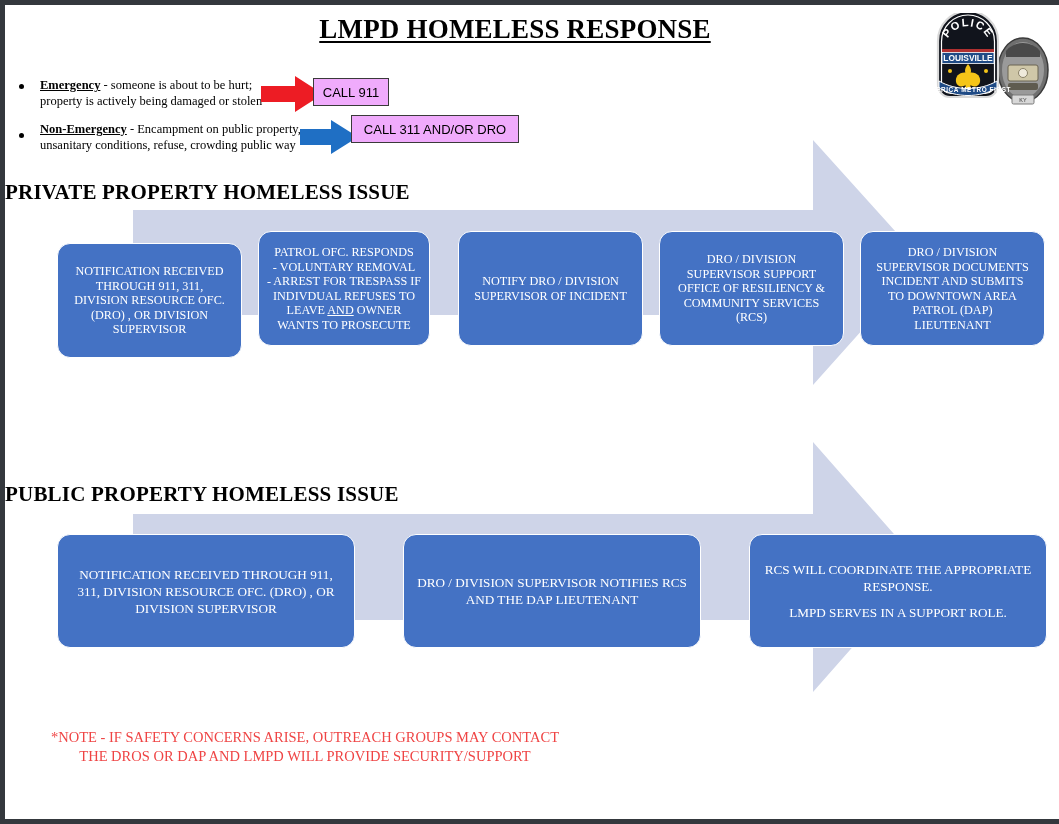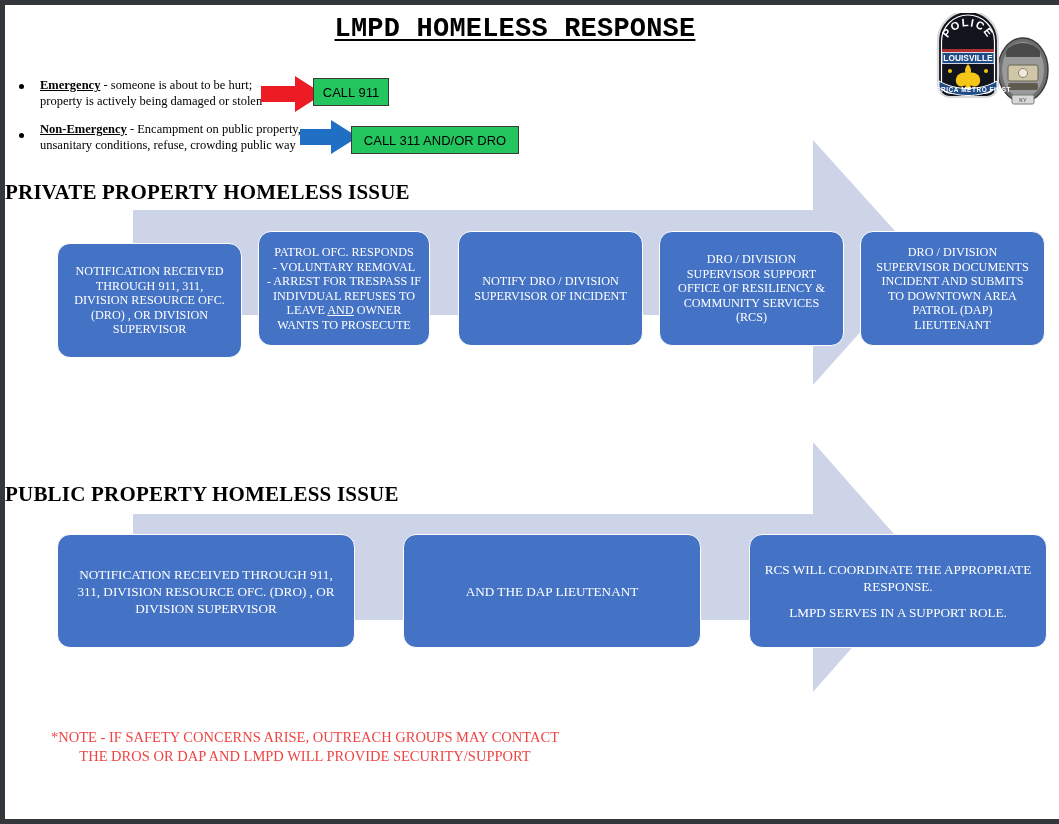--- a/index.html
+++ b/index.html
@@ -24,21 +24,21 @@
     border-bottom: 5px solid #34383d;
   }
 
   
   #title {
     position: absolute;
     left: 0;
     top: 9px;
     width: 1020px;
     text-align: center;
-    font-family: Liberation Mono, monospace;
+    font-family: Liberation Serif, serif;
     font-weight: bold;
     font-size: 27px;
     letter-spacing: .2px;
     color: #000000;
     text-decoration: underline;
     text-underline-offset: 3px;
   }
 
   
   #badge-wrap {
@@ -69,21 +69,21 @@
 
   
   .chunk-arrow {
     position: absolute;
   }
 
   
   .call-box {
     position: absolute;
     border: 1px solid #3a3a3a;
-    background: #22c55e;
+    background: #f0abfc;
     font-family: "Liberation Sans", sans-serif;
     font-size: 13px;
     color: #000;
     display: flex;
     align-items: center;
     justify-content: center;
     box-sizing: border-box;
   }
 
   
@@ -203,21 +203,21 @@
   <div class="call-box" style="left:308px; top:73px; width:76px; height:28px;">CALL 911</div>
 
   <div class="bullet-dot" style="left:14px; top:128px;"></div>
   <div class="bullet-text" style="left:35px; top:117px;">
     <span><b>Non-Emergency</b><span> - Encampment on public property,</span></span><br>
     <span>unsanitary conditions, refuse, crowding public way</span>
   </div>
   <svg class="chunk-arrow" style="left:295px; top:115px;" width="58" height="34" viewBox="0 0 58 34">
     <path d="M 0 9 L 31 9 L 31 0 L 58 17 L 31 34 L 31 25 L 0 25 Z" fill="#1F6FC4"></path>
   </svg>
-  <div class="call-box" style="left:346px; top:121px; width:168px; height:28px;">CALL 311 AND/OR DRO</div>
+  <div class="call-box" style="left:346px; top:110px; width:168px; height:28px;">CALL 311 AND/OR DRO</div>
 
   <div class="section-heading" style="top:175px;">PRIVATE PROPERTY HOMELESS ISSUE</div>
 
   <svg class="flow-arrow" style="top:135px;" width="790" height="245" viewBox="0 0 790 245">
     <path d="M 0 70 L 680 70 L 680 0 L 790 122 L 680 245 L 680 175 L 0 175 Z" fill="#CED4E8"></path>
   </svg>
 
   <div class="pbox" style="left:52px; top:238px; width:185px; height:115px;">
     <div class="inner">
       <div>NOTIFICATION RECEIVED</div>
@@ -276,20 +276,21 @@
   <div class="pbox wide" style="left:52px; top:529px; width:298px; height:114px;">
     <div class="inner">
       <div>NOTIFICATION RECEIVED THROUGH 911,</div>
       <div>311, DIVISION RESOURCE OFC. (DRO) , OR</div>
       <div>DIVISION SUPERVISOR</div>
     </div>
   </div>
 
   <div class="pbox wide" style="left:398px; top:529px; width:298px; height:114px;">
     <div class="inner">
+      <div>DRO / DIVISION SUPERVISOR NOTIFIES RCS</div>
       <div>AND THE DAP LIEUTENANT</div>
     </div>
   </div>
 
   <div class="pbox wide" style="left:744px; top:529px; width:298px; height:114px;">
     <div class="inner">
       <div>RCS WILL COORDINATE THE APPROPRIATE</div>
       <div>RESPONSE.</div>
       <div style="height:9px;"></div>
       <div>LMPD SERVES IN A SUPPORT ROLE.</div>

